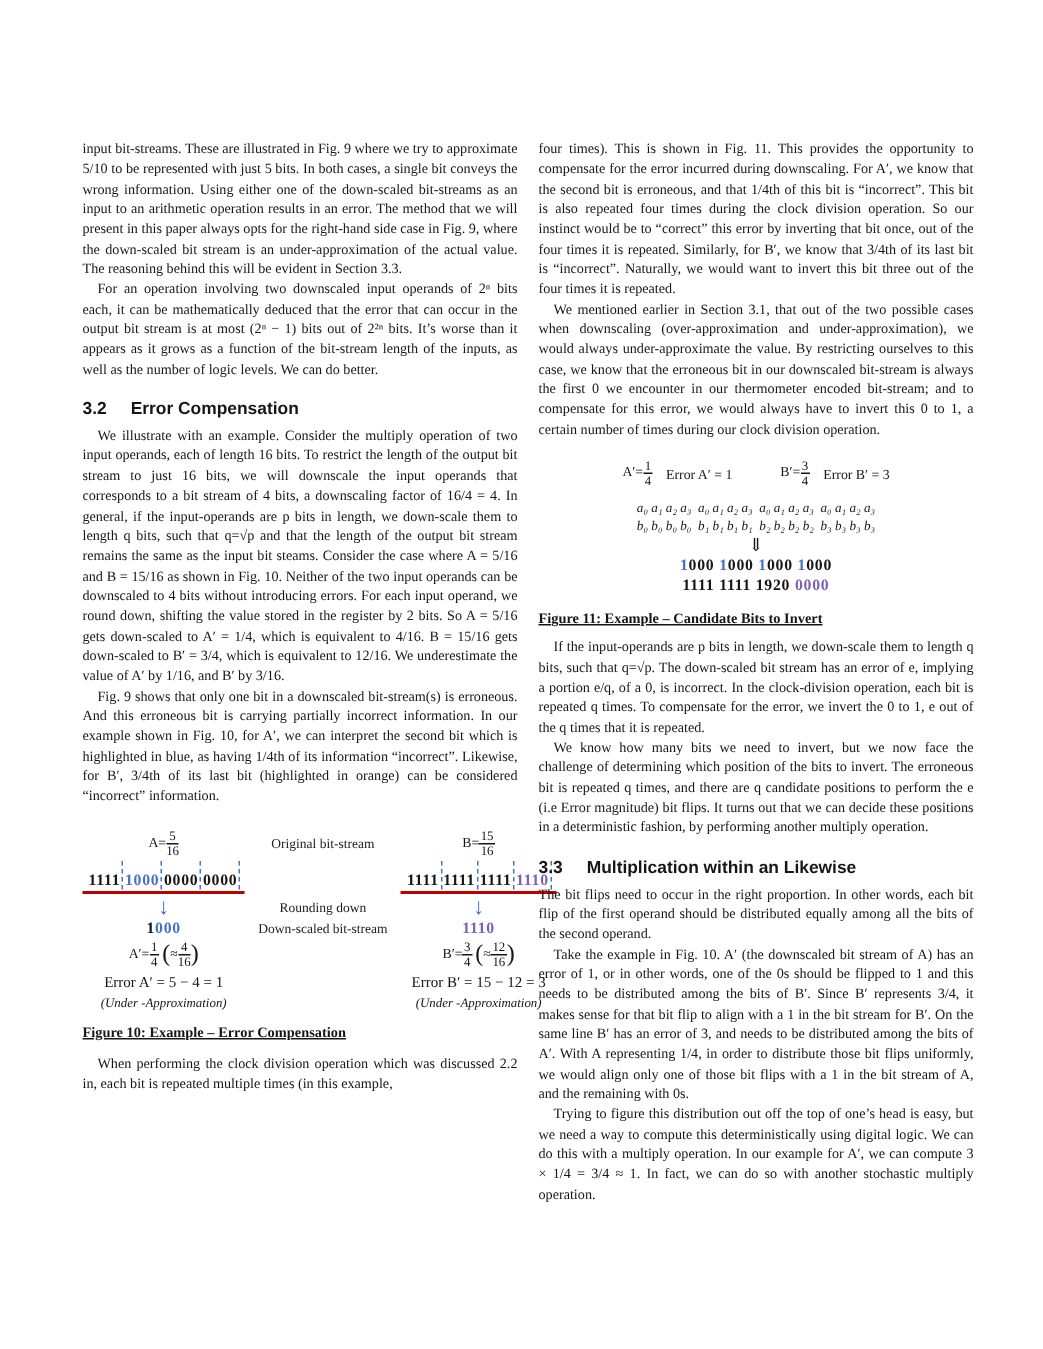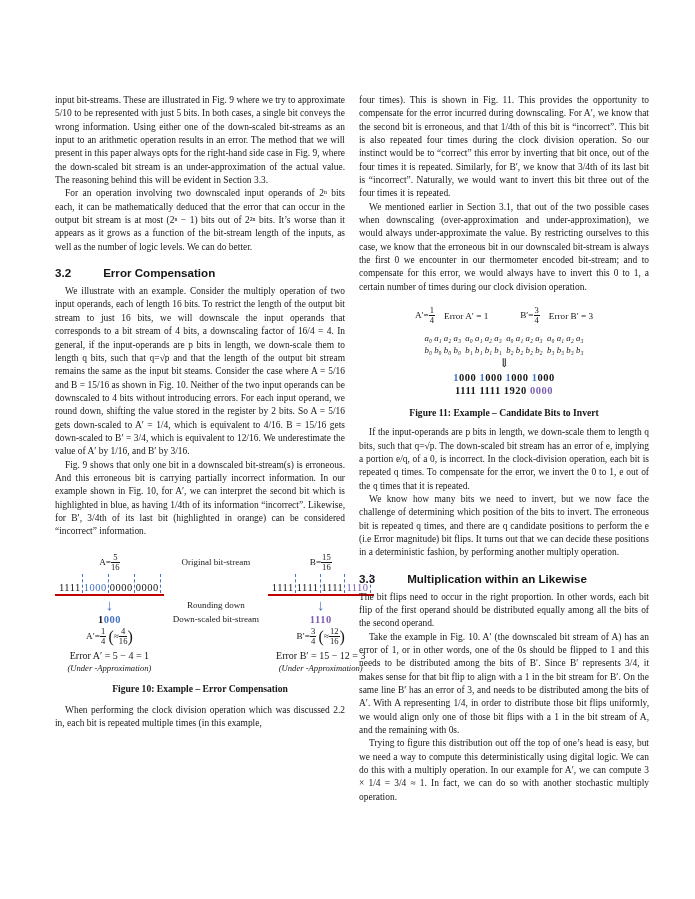--- a/index.html
+++ b/index.html
@@ -3,30 +3,30 @@
 <meta charset="utf-8">
 <style>
   html,body{margin:0;padding:0;background:#ffffff;}
   .page{position:relative;width:695px;height:899px;background:#ffffff;overflow:hidden;
         font-family:"Liberation Serif","DejaVu Serif",serif;color:#161616;}
   .cols{position:absolute;left:55px;top:94px;width:594px;display:flex;gap:14px;}
   .col{width:290px;}
   .para{font-size:9.45px;line-height:13.35px;text-align:justify;margin:0 0 0 0;}
   .para.indent{text-indent:10px;}
   .sec-head{font-family:"Liberation Sans","DejaVu Sans",sans-serif;font-weight:bold;
-            font-size:11.6px;margin:12px 0 6px 0;display:flex;gap:16px;}
+            font-size:11.6px;margin:12px 0 6px 0;display:flex;}
   .sec-head .num{margin-right:16px;}
   
   .fig{margin:14px 0 10px 0;}
-  .caption{font-size:9.6px;font-weight:bold;text-align:center;margin:10px 0 8px 0;}
+  .caption{font-size:9.6px;font-weight:bold;margin:10px 0 8px 0;text-decoration:underline;}
   .f10-grid{display:grid;grid-template-columns:1fr 104px 1fr;align-items:center;
             justify-items:center;row-gap:2px;font-size:9px;}
   .midlabel{font-size:9px;color:#222;text-align:right;}
   .stream{display:inline-block;border-bottom:2px solid #c00000;padding:0 3px 1px 3px;white-space:nowrap;}
-  .grp{display:inline-block;font-weight:normal;font-size:10.5px;letter-spacing:0.5px;
+  .grp{display:inline-block;font-weight:bold;font-size:10.5px;letter-spacing:0.5px;
        border-right:1px dashed #4472c4;padding:8px 1px 0 1px;}
   .hl-blue{color:#4472c4;}
   .hl-purple{color:#7d5fb2;}
   .arrow-down{color:#4472c4;font-size:15px;line-height:14px;font-weight:bold;}
   .bits{font-weight:bold;font-size:10.5px;letter-spacing:0.5px;font-family:Liberation Serif, serif;}
   .eq{white-space:nowrap;font-size:9.2px;}
   .frac{display:inline-block;vertical-align:middle;text-align:center;line-height:1.05;font-size:8.6px;}
   .frac .fnum{display:block;border-bottom:0.8px solid currentColor;padding:0 1px;}
   .frac .fden{display:block;}
   .bigpar{font-size:16px;vertical-align:middle;}

